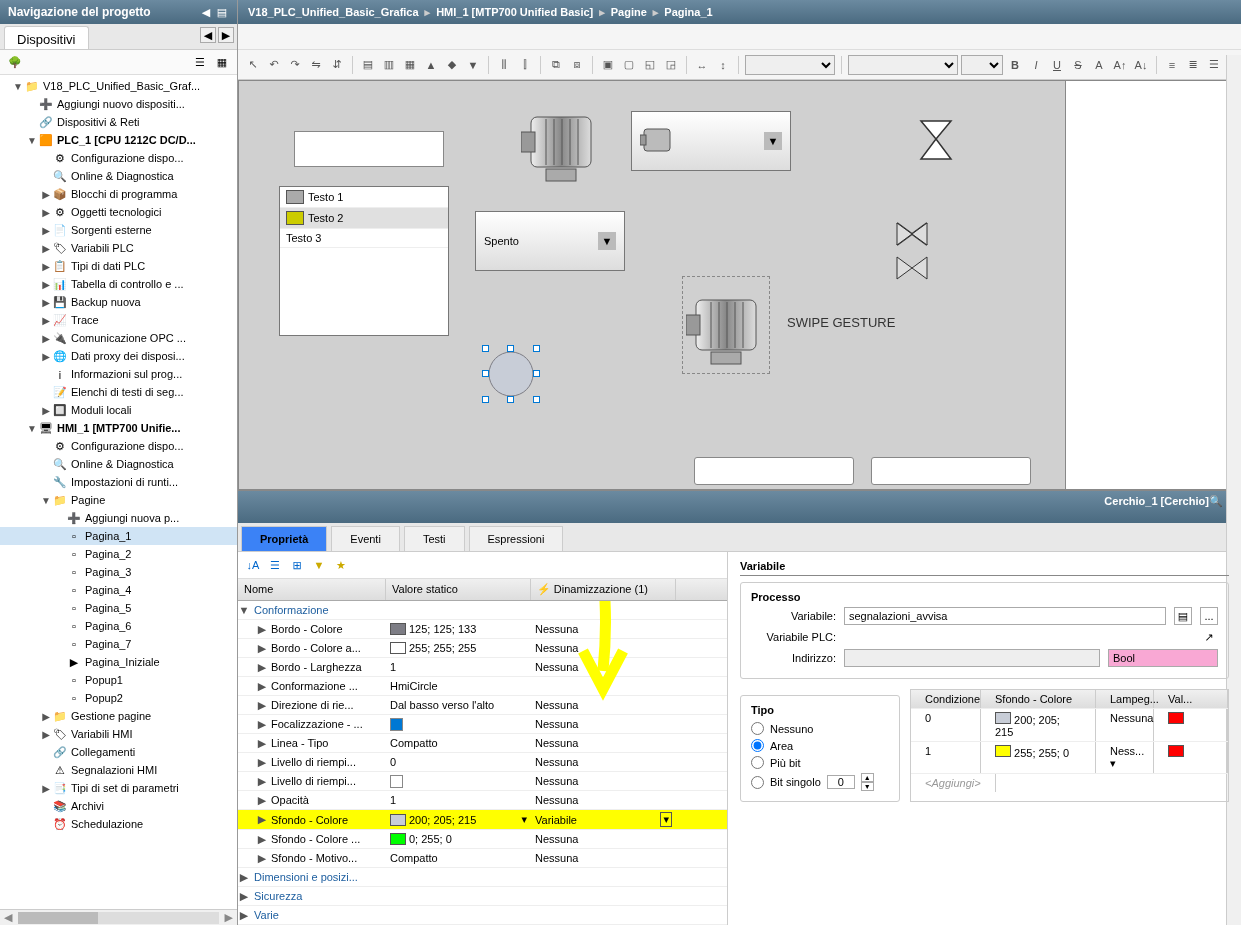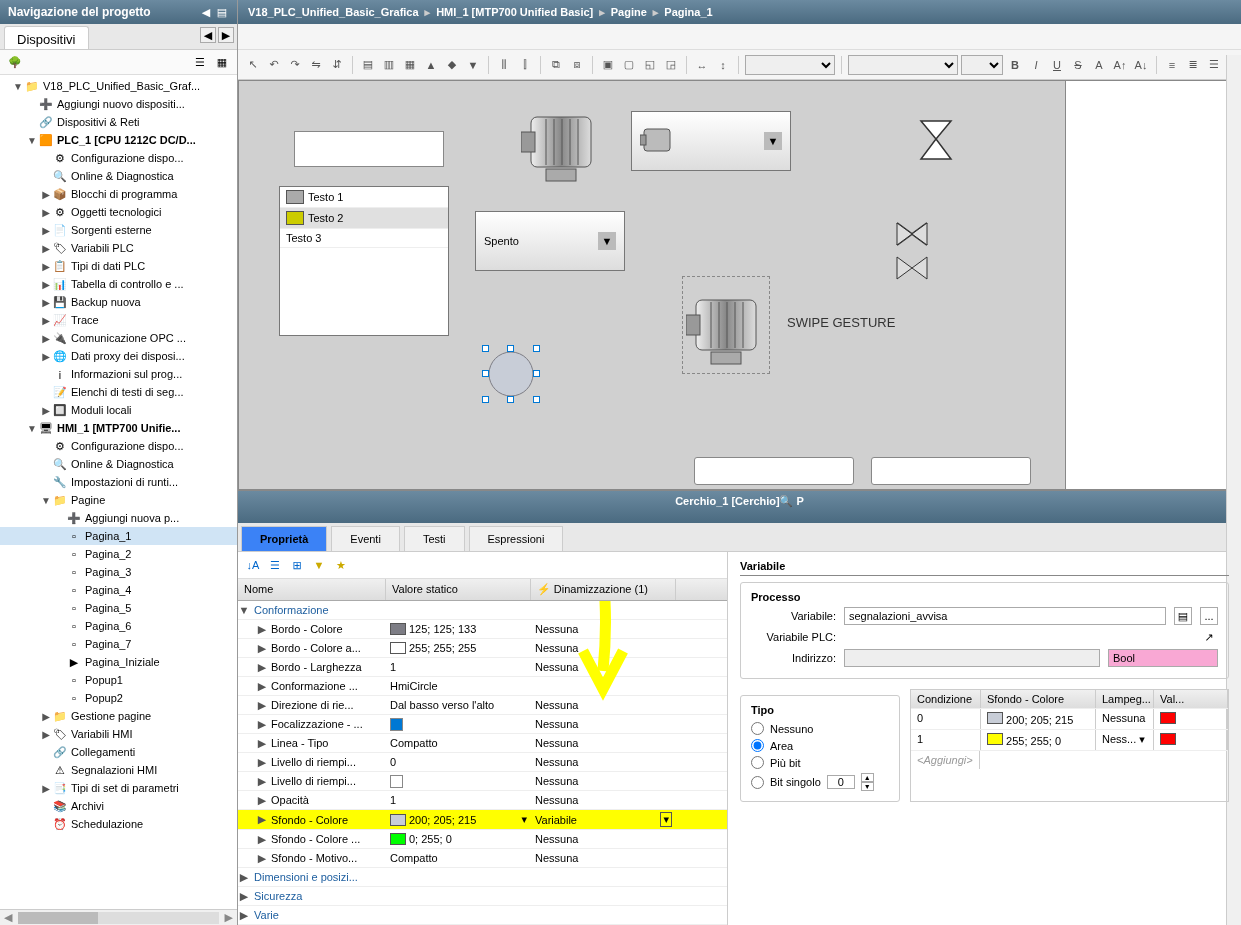--- a/index.html
+++ b/index.html
@@ -33,21 +33,21 @@
 .canvas{flex:1;background:#d0d0d0;background-image:radial-gradient(#999 0.5px,transparent 0.5px);background-size:6px 6px;border:1px solid #888;position:relative;overflow:hidden;}
 .hmi-obj{position:absolute;}
 .txtbox{background:#fff;border:1px solid #888;}
 .listbox{background:#fff;border:1px solid #777;}
 .list-item{padding:3px 6px;display:flex;align-items:center;gap:4px;border-bottom:1px solid #eee;}
 .list-item.sel{background:#e0e0e0;}
 .combo{background:linear-gradient(#fff,#ddd);border:1px solid #777;display:flex;align-items:center;padding:0 8px;}
 .combo-arrow{margin-left:auto;width:18px;height:18px;background:#bbb;display:flex;align-items:center;justify-content:center;}
 .sel-handle{position:absolute;width:7px;height:7px;background:#fff;border:1px solid #0078d4;}
 .props-panel{height:435px;border-top:1px solid #888;display:flex;flex-direction:column;}
-.props-header{background:linear-gradient(#6b8aa0,#4a6a80);color:#fff;padding:4px 8px;height:40px;font-weight:bold;font-size:11px;display:flex;justify-content:center;}
+.props-header{background:linear-gradient(#6b8aa0,#4a6a80);color:#fff;padding:4px 8px;height:40px;font-weight:bold;font-size:11px;display:flex;justify-content:flex-end;}
 .props-tabs{display:flex;background:#e8e8e8;border-bottom:1px solid #ccc;}
 .prop-tab{padding:6px 18px;border:1px solid #ccc;background:#f0f0f0;border-bottom:none;margin:3px 1px 0 3px;font-size:11px;cursor:pointer;}
 .prop-tab.active{background:#3b82f6;font-weight:bold;}
 .props-body{flex:1;display:flex;}
 .props-left{width:490px;border-right:1px solid #ccc;display:flex;flex-direction:column;}
 .props-tools{padding:4px 6px;display:flex;gap:4px;border-bottom:1px solid #ddd;}
 .grid-header{display:flex;background:linear-gradient(#f0f0f0,#ddd);border-bottom:1px solid #aaa;}
 .gh-cell{padding:4px 6px;border-right:1px solid #ccc;font-size:11px;}
 .grid-body{flex:1;overflow:auto;}
 .grid-row{display:flex;border-bottom:1px solid #eee;min-height:19px;align-items:center;}
@@ -60,21 +60,21 @@
 .group-row{color:#2060a0;font-weight:normal;}
 .row-toggle{width:12px;color:#555;text-align:center;}
 .props-right{flex:1;padding:8px 12px;display:flex;flex-direction:column;position:relative;}
 .field-row{display:flex;align-items:center;margin:3px 0;gap:8px;}
 .field-label{width:85px;text-align:right;}
 .field-input{flex:1;border:1px solid #aaa;padding:2px 4px;background:#fff;height:18px;}
 .radio-row{display:flex;align-items:center;gap:6px;padding:2px 0;}
 .radio-row input[type=radio]{margin:0;}
 .mini-table{border:1px solid #ccc;}
 .mt-header{display:flex;background:linear-gradient(#f0f0f0,#ddd);}
-.mt-cell{padding:3px 6px;border-right:1px solid #ccc;font-size:11px;}
+.mt-cell{padding:3px 14px;border-right:1px solid #ccc;font-size:11px;}
 .mt-row{display:flex;border-top:1px solid #eee;}
 .arrow-annotation{position:absolute;pointer-events:none;}
 svg{display:block;}
 .scrollbar-v{position:absolute;right:0;top:0;bottom:0;width:15px;background:#f0f0f0;border-left:1px solid #ccc;}
 .checkbox-mini{width:13px;height:13px;border:1px solid #888;background:#fff;display:inline-block;}
 .checkbox-mini.checked{background:#0078d4;}
 .swipe-text{font-size:13px;color:#333;}
 .section-box{border:1px solid #ccc;border-radius:3px;padding:8px 10px;margin-top:6px;}
 .section-box-title{font-weight:bold;margin-bottom:4px;}
 </style>

